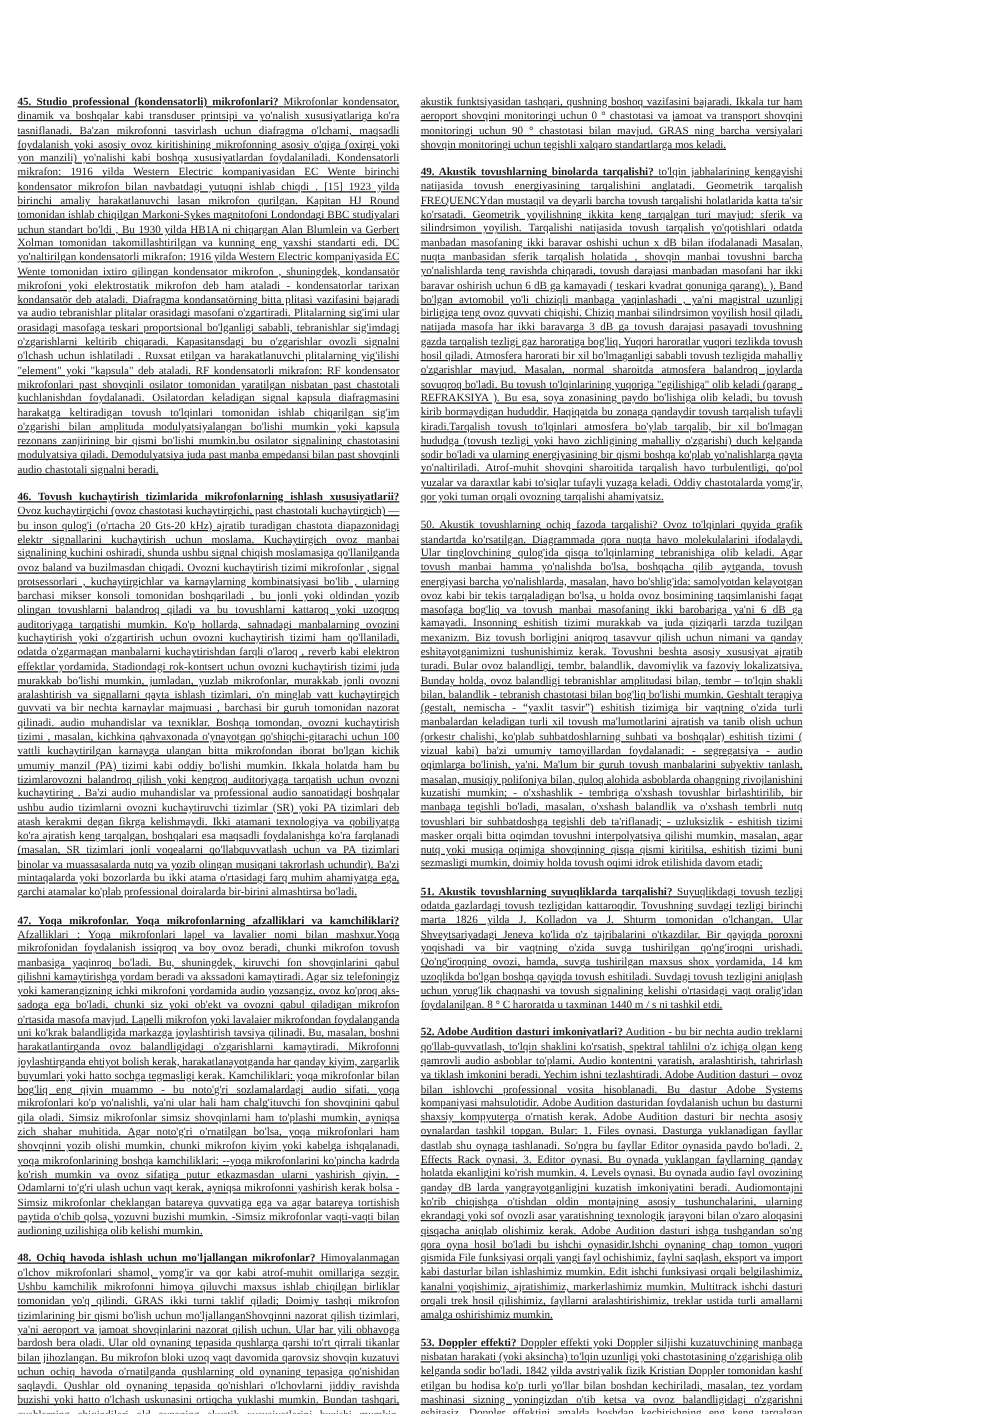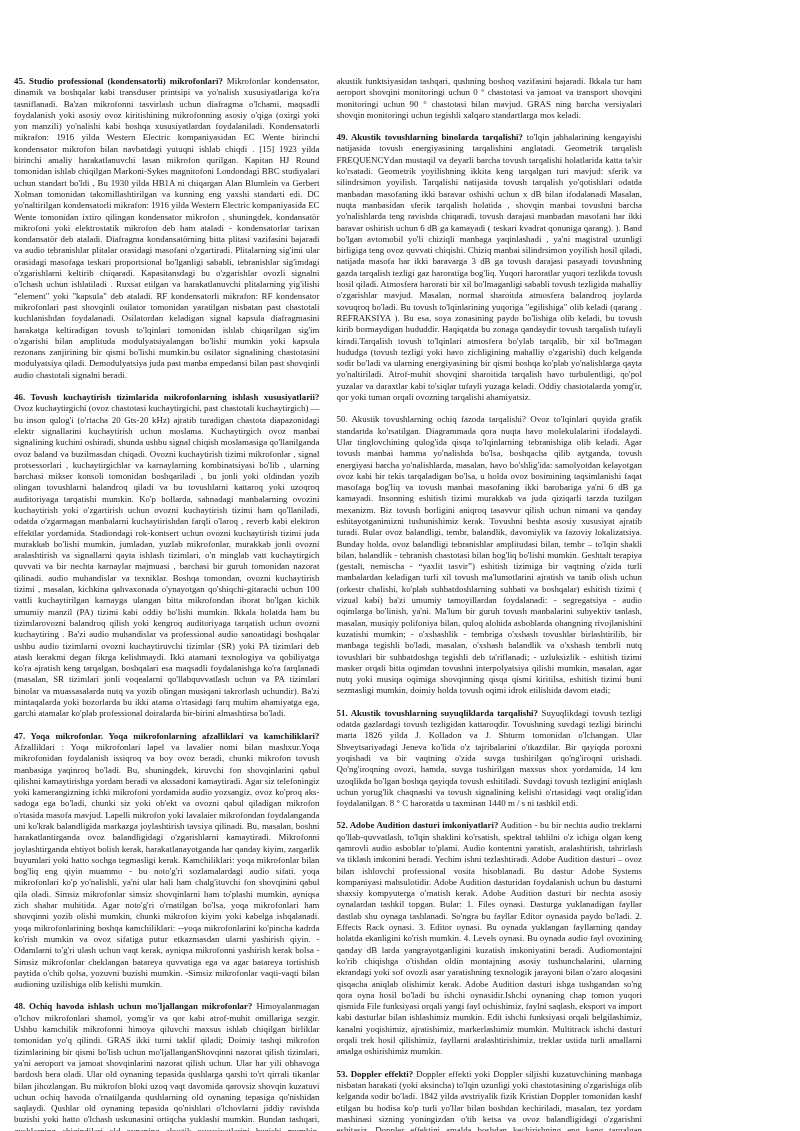--- a/index.html
+++ b/index.html
@@ -10,20 +10,21 @@
     color: #1b1b1b;
     overflow: hidden;
   }
   .page {
     box-sizing: border-box;
     width: 656px; height: 1131px;
     padding: 76px 14px 10px 14px;
     display: flex;
     gap: 17px;
     overflow: hidden;
+    text-decoration: underline;
   }
   .col {
     width: 378px;
     font-size: 8.9px;
     line-height: 11.3px;
     text-align: justify;
   }
   .col p { margin: 0 0 11px 0; }
   .lead { font-weight: bold; }
   .lead.plain { font-weight: normal; }

